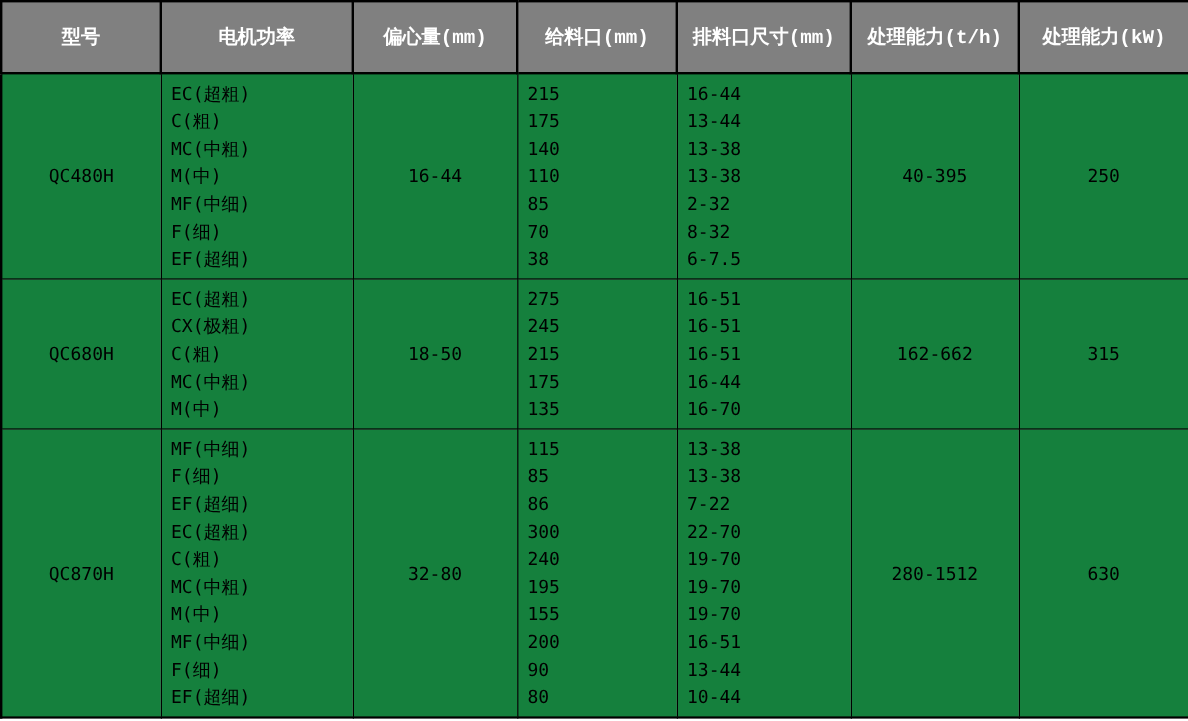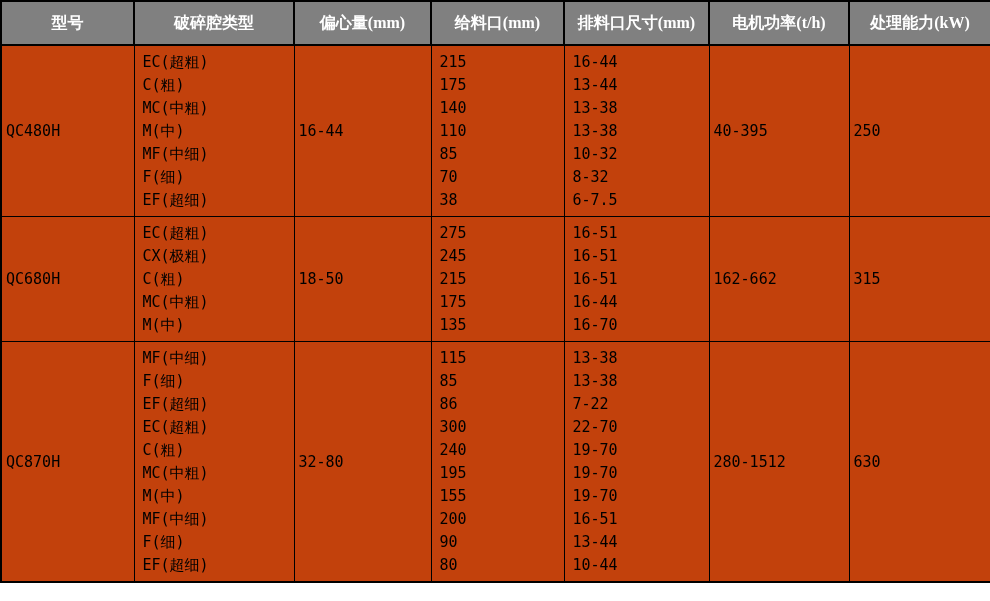--- a/index.html
+++ b/index.html
@@ -30,36 +30,37 @@
   }
   table.spec {
     width: 990px;
     border-collapse: collapse;
     table-layout: fixed;
     border: 2px solid var(--border);
   }
   table.spec th {
     background: var(--header-bg);
     color: #ffffff;
-    font-family: Liberation Serif, serif;
+    font-family: Liberation Mono, monospace;
     font-weight: bold;
     font-size: 16px;
-    height: 44px;
+    height: 60px;
     text-align: center;
     vertical-align: middle;
     border: 2px solid var(--border);
     padding: 0 2px;
   }
   table.spec td {
     border: 1px solid var(--border);
     font-size: 15px;
     vertical-align: middle;
-    background: #c2410c;
+    background: #15803d;
   }
   td.center {
+    text-align: center;
     padding: 4px 4px;
   }
   td.list {
     text-align: left;
     vertical-align: top;
     padding: 5px 8px 4px 8px;
   }
   .line {
     height: 23px;
     line-height: 23px;
@@ -77,25 +78,25 @@
       <col style="width:160px">
       <col style="width:137px">
       <col style="width:133px">
       <col style="width:145px">
       <col style="width:140px">
       <col style="width:142px">
     </colgroup>
     <thead>
       <tr>
         <th>型号</th>
-        <th>破碎腔类型</th>
+        <th>电机功率</th>
         <th>偏心量(mm)</th>
         <th>给料口(mm)</th>
         <th>排料口尺寸(mm)</th>
-        <th>电机功率(t/h)</th>
+        <th>处理能力(t/h)</th>
         <th>处理能力(kW)</th>
       </tr>
     </thead>
     <tbody>
         <tr>
           <td class="center">QC480H</td>
           <td class="list">
             <div class="line">EC(超粗)</div>
             <div class="line">C(粗)</div>
             <div class="line">MC(中粗)</div>
@@ -112,21 +113,21 @@
             <div class="line">110</div>
             <div class="line">85</div>
             <div class="line">70</div>
             <div class="line">38</div>
           </td>
           <td class="list">
             <div class="line">16-44</div>
             <div class="line">13-44</div>
             <div class="line">13-38</div>
             <div class="line">13-38</div>
-            <div class="line">10-32</div>
+            <div class="line">2-32</div>
             <div class="line">8-32</div>
             <div class="line">6-7.5</div>
           </td>
           <td class="center">40-395</td>
           <td class="center">250</td>
         </tr>
         <tr>
           <td class="center">QC680H</td>
           <td class="list">
             <div class="line">EC(超粗)</div>

